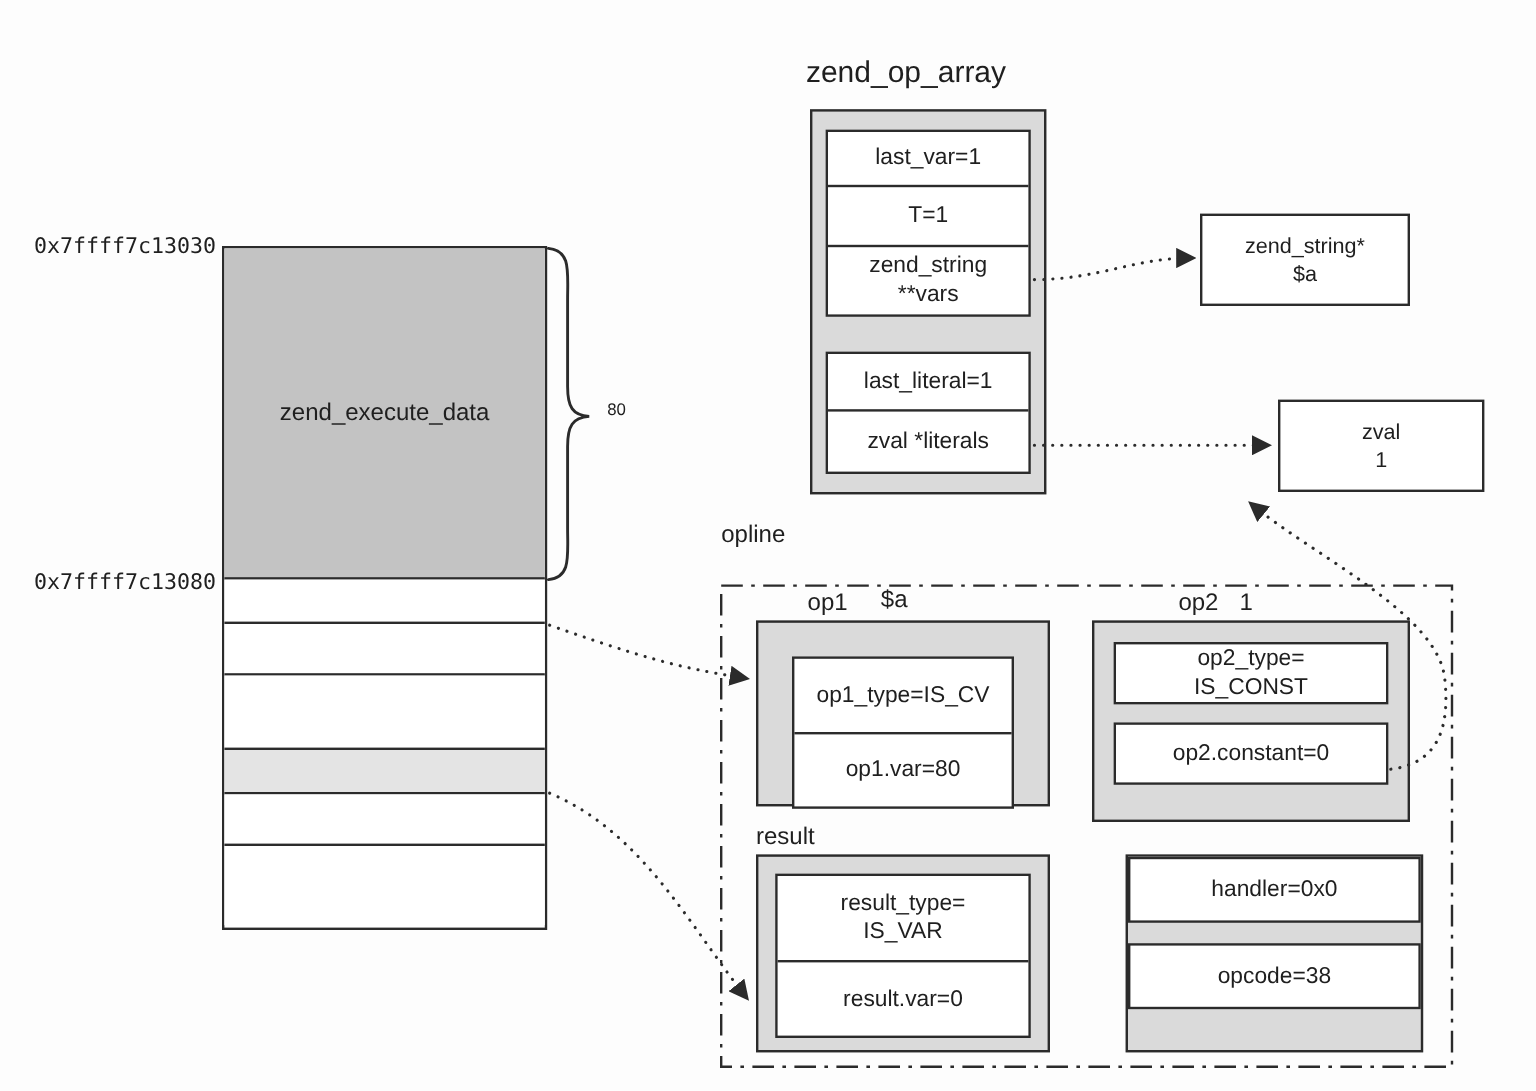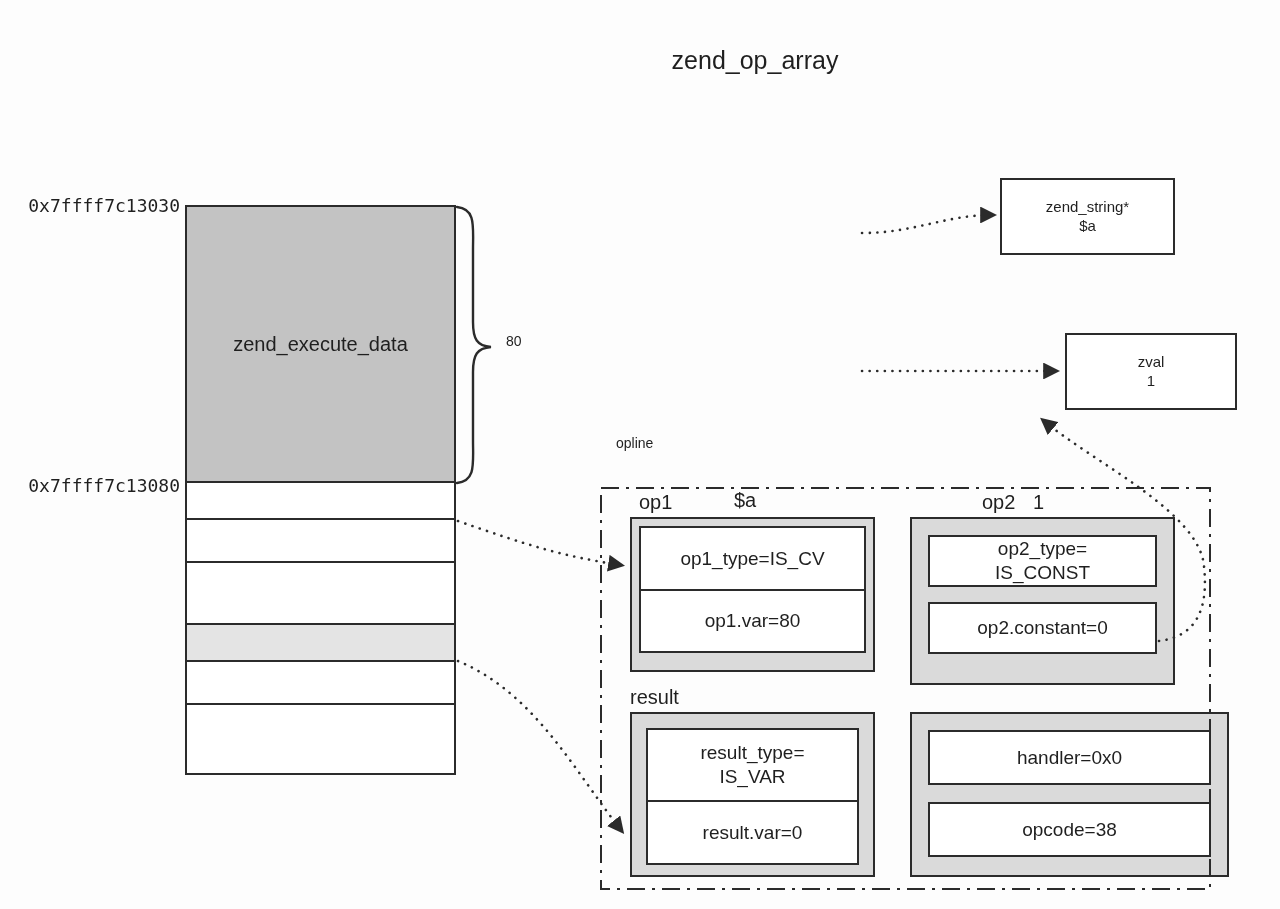--- a/index.html
+++ b/index.html
@@ -19,26 +19,26 @@
   .addr { font-size:18px; text-align:right; width:162px; left:18px; }
   .size-label { left:506px; top:333px; font-size:14px; }
 
   
   .oparr-title { left:655px; top:46px; width:200px; font-size:25px; text-align:center; }
   .oparr { left:675px; top:91px; width:197px; height:321px; background:#dadada; border:2px solid #2b2b2b; padding:15px 11px; }
   .cellbox { border:2px solid #2b2b2b; background:#fff; }
   .cell { border-bottom:2px solid #2b2b2b; font-size:19px; }
   .cell:last-child { border-bottom:none; }
 
-  .sbox { border:2px solid #2b2b2b; background:#fff; font-size:15px; }
+  .sbox { border:2px solid #2b2b2b; background:#fff; font-size:18px; }
   .zstr { left:1000px; top:178px; width:175px; height:77px; }
   .zval { left:1065px; top:333px; width:172px; height:77px; }
 
   
-  .opline-title { left:616px; top:435px; font-size:14px; }
+  .opline-title { left:601px; top:435px; font-size:20px; }
   .mini-label { font-size:20px; }
   .gpanel { background:#dadada; border:2px solid #2b2b2b; }
   .gpanel .cellbox { font-size:19px; }
 
   svg.overlay { left:0; top:0; pointer-events:none; }
   .dots { fill:none; stroke:#2b2b2b; stroke-width:2.6; stroke-dasharray:0.1 7.5; stroke-linecap:round; }
   .brace { fill:none; stroke:#2b2b2b; stroke-width:2.4; stroke-linecap:round; }
   .dashdot { fill:none; stroke:#2b2b2b; stroke-width:2; stroke-dasharray:18 7 3 7; }
 </style>
 </head>
@@ -57,35 +57,47 @@
     <div class="mem-row" style="height:43px"></div>
     <div class="mem-row" style="height:62px"></div>
     <div class="mem-row" style="height:37px;background:#e4e4e4"></div>
     <div class="mem-row" style="height:43px"></div>
     <div class="mem-row" style="height:66px"></div>
   </div>
 
   <div class="abs size-label">80</div>
 
   <div class="abs oparr-title">zend_op_array</div>
+  <div class="abs oparr">
+    <div class="cellbox">
+      <div class="cell center" style="height:46px">last_var=1</div>
+      <div class="cell center" style="height:50px">T=1</div>
+      <div class="cell center pre" style="height:56px">zend_string
+**vars</div>
+    </div>
+    <div class="cellbox" style="margin-top:29px">
+      <div class="cell center" style="height:48px">last_literal=1</div>
+      <div class="cell center" style="height:50px">zval *literals</div>
+    </div>
+  </div>
 
   <div class="abs sbox zstr center pre">zend_string*
 $a</div>
 
   <div class="abs sbox zval center pre">zval
 1</div>
 
   <div class="abs opline-title">opline</div>
 
-  <div class="abs mini-label" style="left:639px;top:491px">op1</div>
+  <div class="abs mini-label" style="left:673px;top:491px">op1</div>
   <div class="abs mini-label" style="left:734px;top:489px">$a</div>
   <div class="abs mini-label" style="left:982px;top:491px">op2</div>
   <div class="abs mini-label" style="left:1033px;top:491px">1</div>
 
-  <div class="abs gpanel" style="left:630px;top:517px;width:245px;height:155px;padding:7px">
+  <div class="abs gpanel" style="left:630px;top:517px;width:245px;height:155px;padding:28px">
     <div class="cellbox">
       <div class="cell center" style="height:63px">op1_type=IS_CV</div>
       <div class="cell center" style="height:60px">op1.var=80</div>
     </div>
   </div>
 
   <div class="abs gpanel" style="left:910px;top:517px;width:265px;height:168px;padding:16px">
     <div class="cellbox center pre" style="height:52px">op2_type=
 IS_CONST</div>
     <div class="cellbox center" style="height:52px;margin-top:15px">op2.constant=0</div>
@@ -93,21 +105,21 @@
 
   <div class="abs mini-label" style="left:630px;top:686px">result</div>
   <div class="abs gpanel" style="left:630px;top:712px;width:245px;height:165px;padding:14px">
     <div class="cellbox">
       <div class="cell center pre" style="height:72px">result_type=
 IS_VAR</div>
       <div class="cell center" style="height:61px">result.var=0</div>
     </div>
   </div>
 
-  <div class="abs gpanel" style="left:910px;top:712px;width:319px;height:165px;padding:16px">
+  <div class="abs gpanel" style="left:938px;top:712px;width:248px;height:165px;">
     <div class="cellbox center" style="height:55px">handler=0x0</div>
     <div class="cellbox center" style="height:55px;margin-top:17px">opcode=38</div>
   </div>
 
   <svg class="abs overlay" width="1280" height="909" viewBox="0 0 1280 909">
     <defs>
       <marker id="ah" viewBox="0 0 10 10" refX="7" refY="5" markerWidth="6.5" markerHeight="6.5" orient="auto-start-reverse">
         <path d="M0,0 L10,5 L0,10 z" fill="#2b2b2b"></path>
       </marker>
     </defs>

